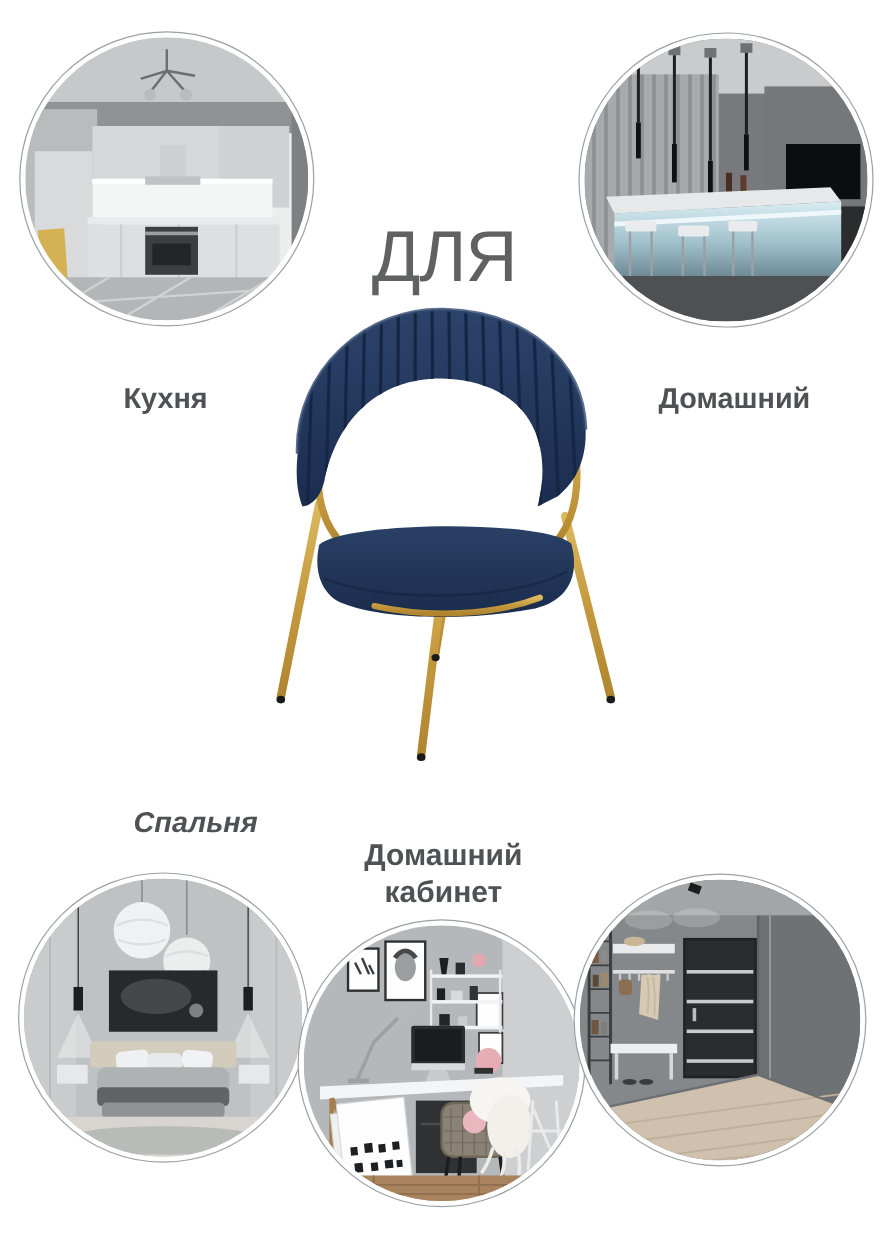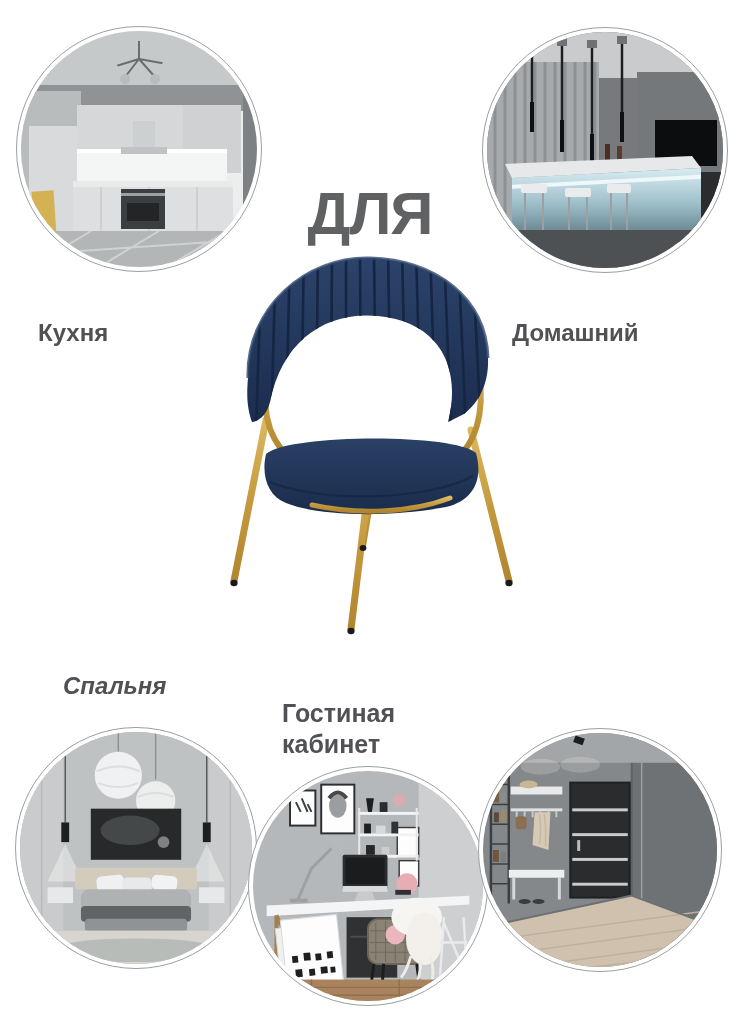--- a/index.html
+++ b/index.html
@@ -4,24 +4,24 @@
 <style>
   html,body{margin:0;padding:0;background:#ffffff;}
   body{font-family:"Liberation Sans","DejaVu Sans",sans-serif;}
   #canvas{position:relative;width:740px;height:1032px;background:#ffffff;margin:0 auto;overflow:hidden;}
 
   .photo-circle{position:absolute;border-radius:50%;border:1px solid #9aa0a4;background:#ffffff;
     display:flex;align-items:center;justify-content:center;box-sizing:border-box;padding:4px;}
   .photo-circle .ph{width:100%;height:100%;border-radius:50%;overflow:hidden;display:block;}
   .photo-circle svg{display:block;width:100%;height:100%;}
 
-  .headline{position:absolute;color:#5f6163;font-weight:bold;font-size:60px;line-height:1;
+  .headline{position:absolute;color:#5f6163;font-weight:normal;font-size:60px;line-height:1;
     text-align:center;letter-spacing:-1px;}
   .room-label{position:absolute;color:#4f5154;font-weight:bold;font-size:24px;line-height:1.22;
-    text-align:left;}
+    text-align:center;}
 
   #chair{position:absolute;left:226px;top:250px;width:292px;height:394px;}
 </style>
 </head>
 <body>
 
 <div id="canvas">
 
   <div class="photo-circle" style="left:16px;top:26px;width:246px;height:246px;">
     <span class="ph">
@@ -160,21 +160,21 @@
 
     <path d="M40,204 C62,184 228,183 250,203 C257,228 249,250 220,257
              C162,268 92,266 60,253 C42,246 35,226 40,204 Z" fill="url(#navySeat)"></path>
     <path d="M44,232 C90,252 200,252 247,226" fill="none" stroke="#13233f" stroke-width="2" opacity="0.6"></path>
 
     <path d="M86,255 C130,265 185,263 224,248" fill="none" stroke="url(#gold)" stroke-width="5" stroke-linecap="round"></path>
   </svg>
 
 
   <div class="room-label" style="left:63px;top:671px;width:200px;font-style:italic;">Спальня</div>
-  <div class="room-label" style="left:282px;top:698px;width:175px;font-size:25px;">Гостиная кабинет</div>
+  <div class="room-label" style="left:282px;top:698px;width:175px;font-size:25px;">Домашний кабинет</div>
 
   <div class="photo-circle" style="left:15px;top:727px;width:242px;height:242px;">
     <span class="ph">
       <svg viewBox="0 0 236 236" preserveAspectRatio="none">
         <rect width="236" height="236" fill="#b4b7b8"></rect>
         <rect x="42" y="0" width="152" height="202" fill="#bfc2c3"></rect>
         <rect x="0" y="28" width="44" height="174" fill="#c9cbcc"></rect>
         <rect x="192" y="28" width="44" height="174" fill="#c9cbcc"></rect>
         <path d="M22,28 V202 M214,28 V202" stroke="#b7babb" stroke-width="1.5"></path>
         <line x1="100" y1="0" x2="100" y2="20" stroke="#8e9193" stroke-width="1.5"></line>

